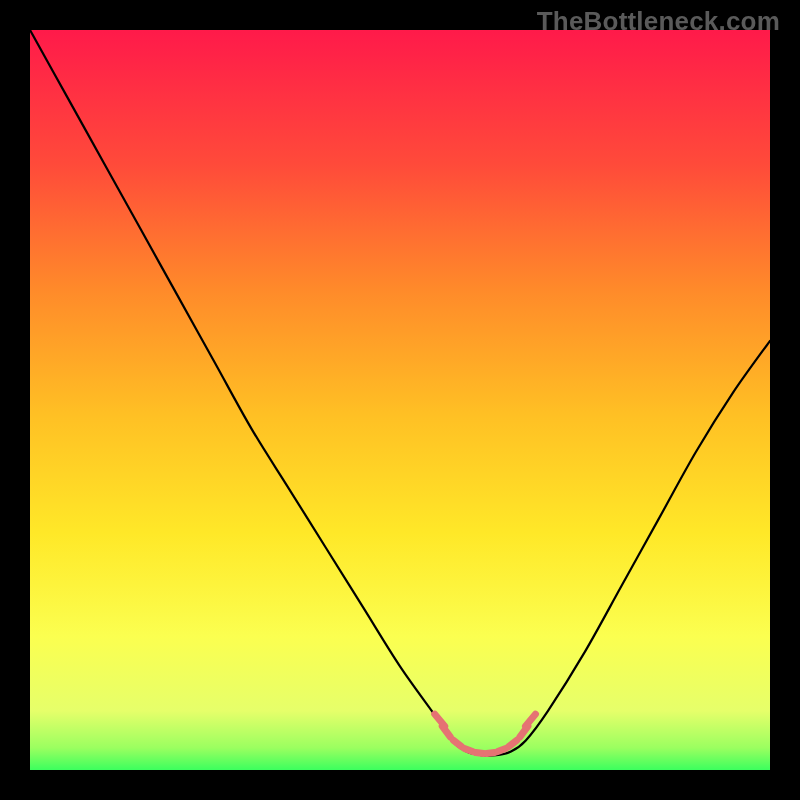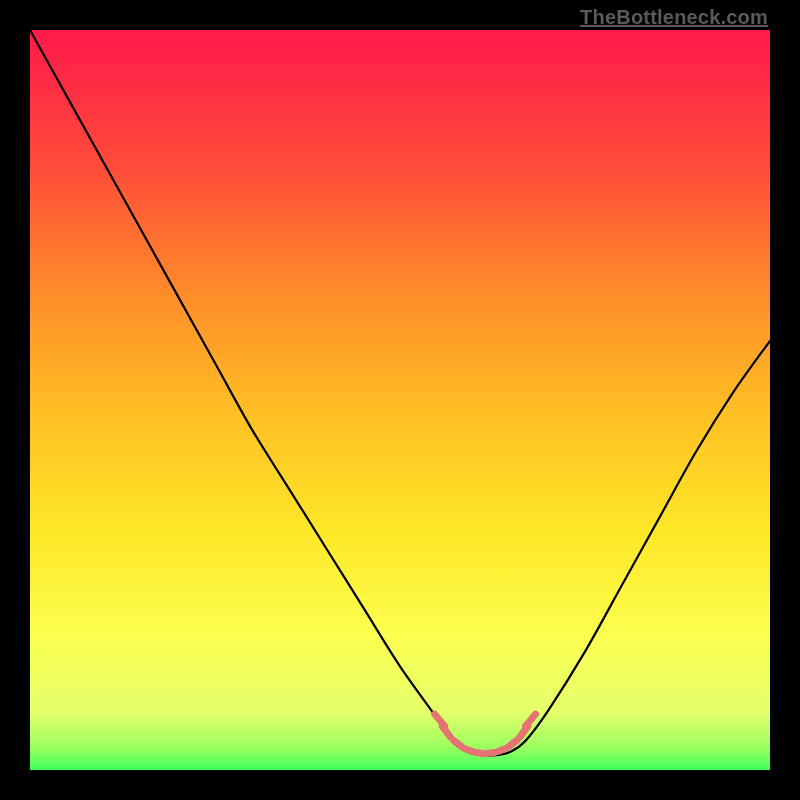--- a/index.html
+++ b/index.html
@@ -25,27 +25,26 @@
   }
   .curve-svg {
     position: absolute;
     inset: 0;
     width: 100%;
     height: 100%;
   }
   .watermark {
     position: absolute;
     top: 6px;
-    right: 32px;
+    right: 20px;
     font-family: Arial, Helvetica, sans-serif;
-    font-size: 20px;
+    font-size: 26px;
     font-weight: 600;
     color: #5a5a5a;
     letter-spacing: 0.2px;
-    text-decoration: underline;
   }
 </style>
 </head>
 <body>
 
 <div class="container">
   <div class="plot-area">
     <svg class="gradient-bg" viewBox="0 0 740 740" preserveAspectRatio="none">
       <defs>
         <linearGradient id="bg-grad" x1="0" y1="0" x2="0" y2="1">

